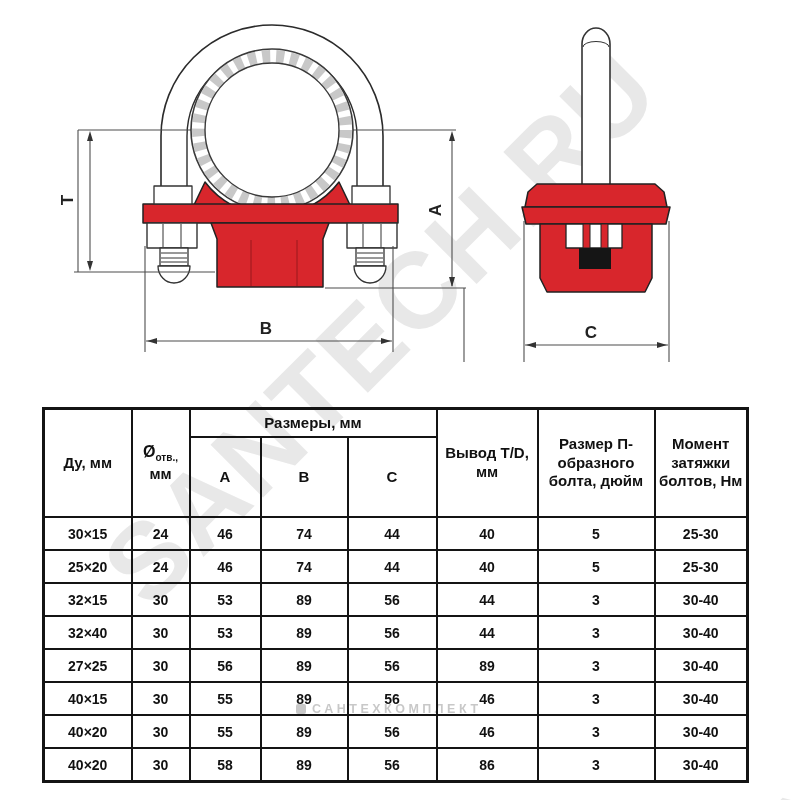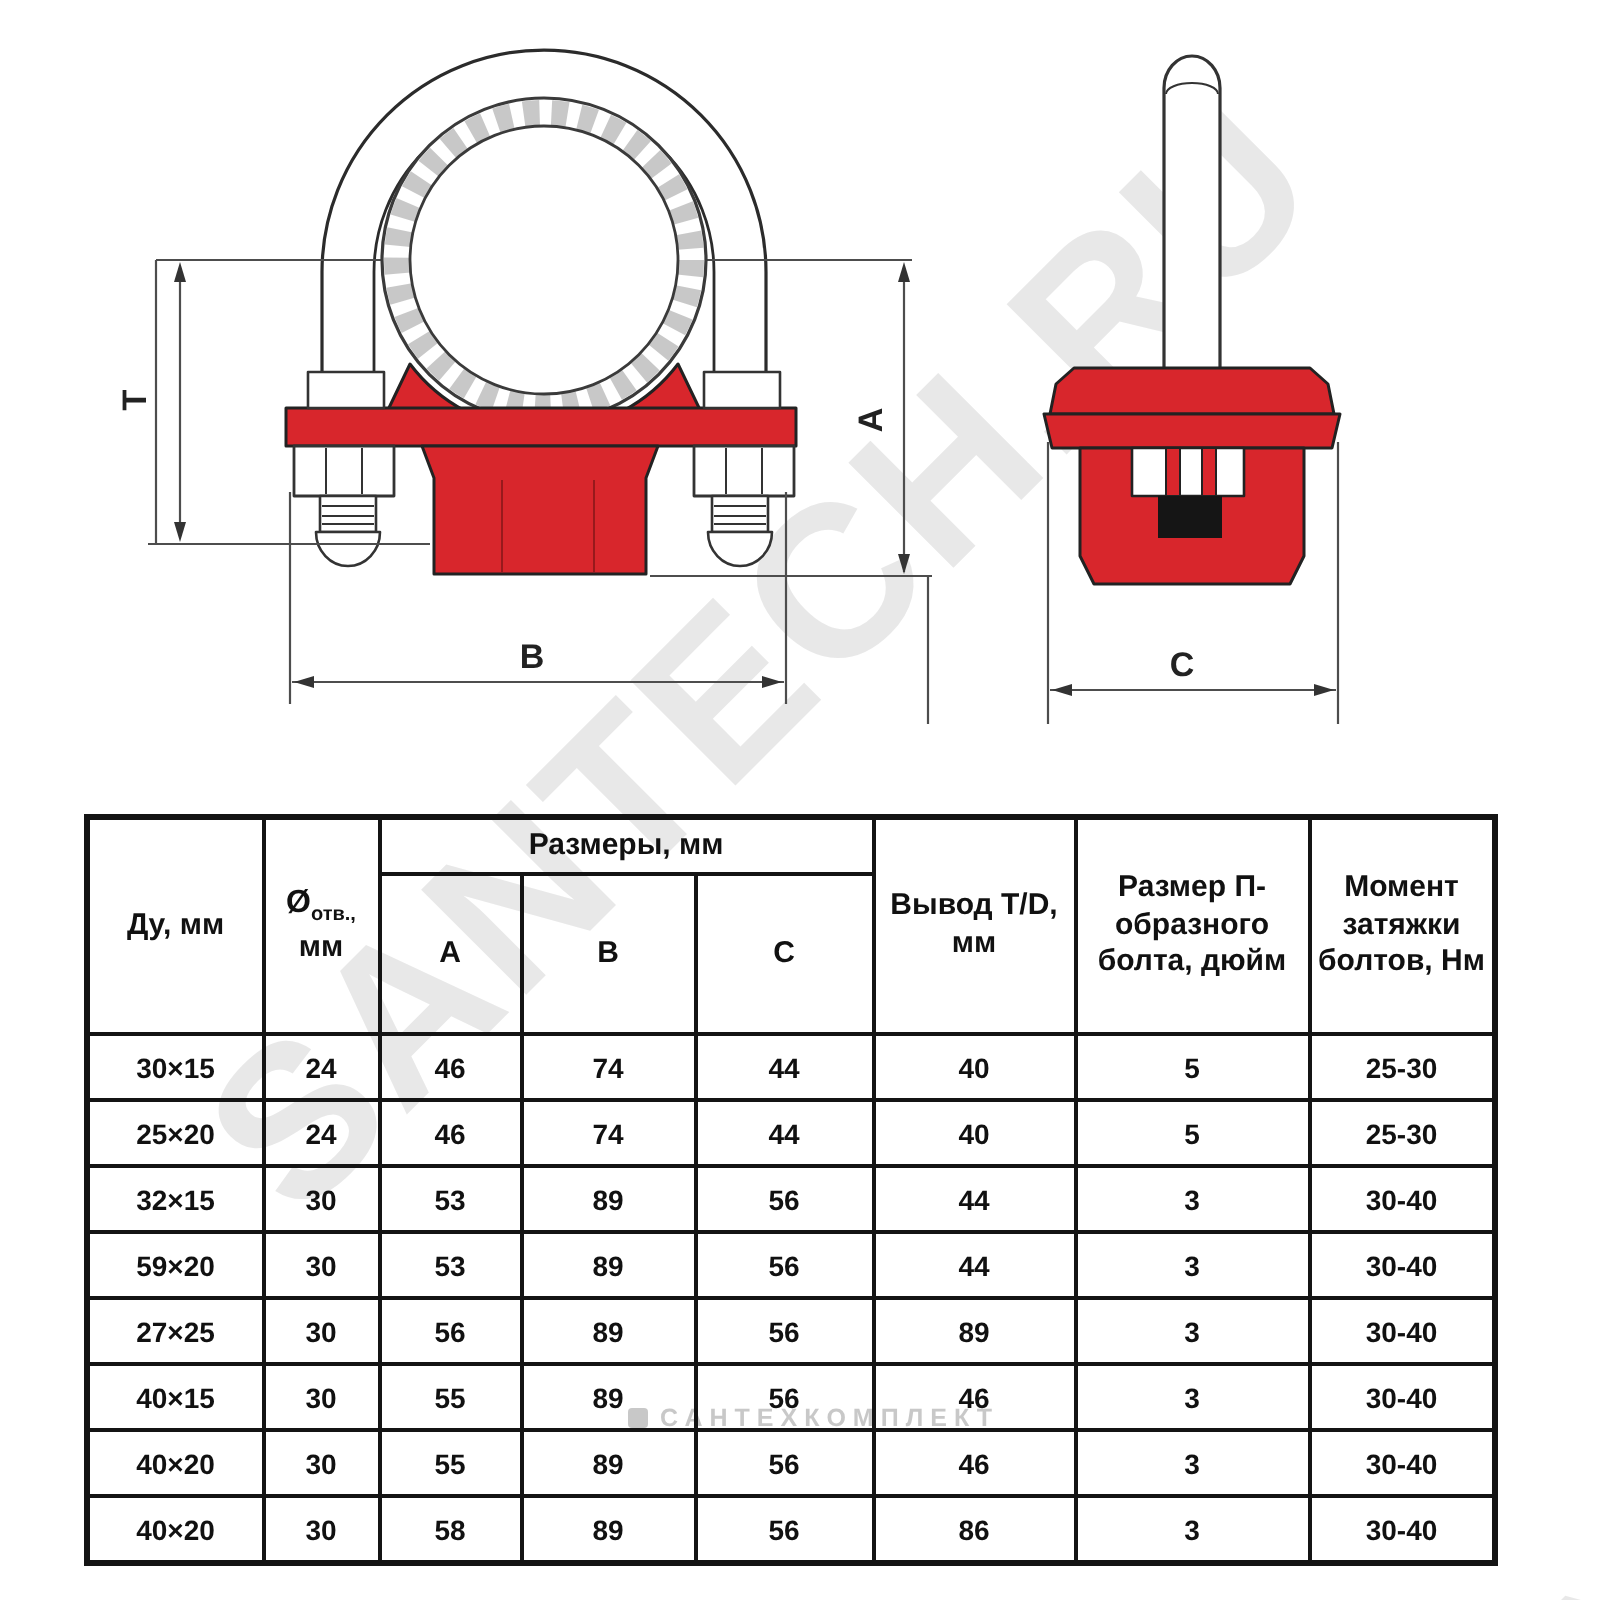--- a/index.html
+++ b/index.html
@@ -10,21 +10,21 @@
   
   .wm-big{
     position:absolute;white-space:nowrap;font-weight:bold;
     font-size:108px;letter-spacing:2px;color:rgba(178,178,178,0.30);
     transform:rotate(-45deg);z-index:0;text-align:center;
     font-family:"Liberation Sans",sans-serif;user-select:none;
   }
   .wm1{left:-30px;top:265px;width:820px;}
   .wm2{left:600px;top:690px;width:560px;}
   .wm-small{
-    position:absolute;left:314px;top:702px;z-index:0;
+    position:absolute;left:296px;top:702px;z-index:0;
     font-size:12.5px;font-weight:bold;letter-spacing:3.5px;
     color:rgba(155,155,155,0.55);display:flex;align-items:center;gap:6px;
   }
   .wm-small .logo{
     width:10px;height:10px;border-radius:2px;
     background:rgba(155,155,155,0.55);display:inline-block;
   }
   
   .drawing{position:absolute;left:0;top:0;z-index:1;}
   
@@ -216,21 +216,21 @@
       <td>32×15</td>
       <td>30</td>
       <td>53</td>
       <td>89</td>
       <td>56</td>
       <td>44</td>
       <td>3</td>
       <td>30-40</td>
     </tr>
     <tr>
-      <td>59×20</td>
+      <td>32×40</td>
       <td>30</td>
       <td>53</td>
       <td>89</td>
       <td>56</td>
       <td>44</td>
       <td>3</td>
       <td>30-40</td>
     </tr>
     <tr>
       <td>27×25</td>

